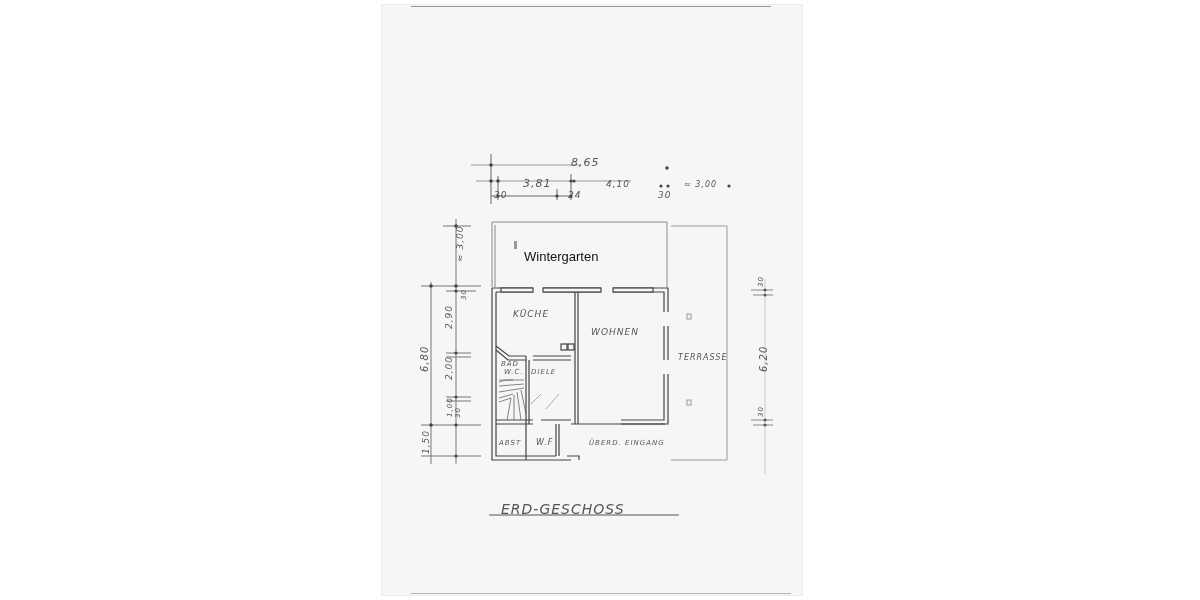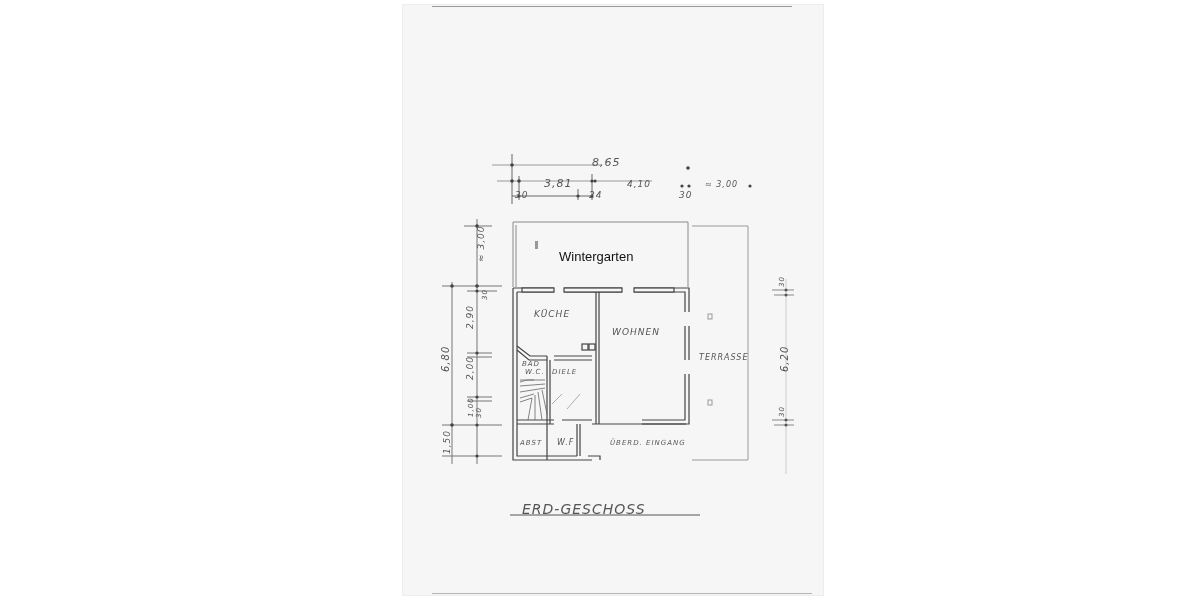--- a/index.html
+++ b/index.html
@@ -5,21 +5,21 @@
     html, body { margin: 0; padding: 0; }
     body {
       width: 1200px; height: 600px;
       background: #ffffff;
       position: relative;
       overflow: hidden;
       font-family: "DejaVu Sans", sans-serif;
     }
     .page {
       position: absolute;
-      left: 402px; top: 4px;
+      left: 381px; top: 4px;
       width: 422px; height: 592px;
       background: #f6f6f6;
       box-shadow: inset 0 0 0 1px #ececec;
     }
     .page-topline {
       position: absolute; left: 30px; top: 2px; width: 360px; height: 1px;
       background: #9a9a9a;
     }
     .page-bottomline {
       position: absolute; left: 30px; bottom: 2px; width: 380px; height: 1px;
@@ -197,13 +197,13 @@
       <text x="155" y="441" font-size="8">W.F</text>
       <text x="208" y="441" font-size="7">ÜBERD. EINGANG</text>
       <text x="297" y="356" font-size="8">TERRASSE</text>
     </g>
 
     <text class="hand" x="120" y="510" font-size="14" fill="#666">ERD-GESCHOSS</text>
     <line x1="108" y1="511" x2="298" y2="511" stroke="#555" stroke-width="1.2"></line>
   </svg>
 </div>
 
-<div class="label-overlay" style="left:559px; top:249px;">Wintergarten</div>
+<div class="label-overlay" style="left:524px; top:249px;">Wintergarten</div>
 
 </body></html>

